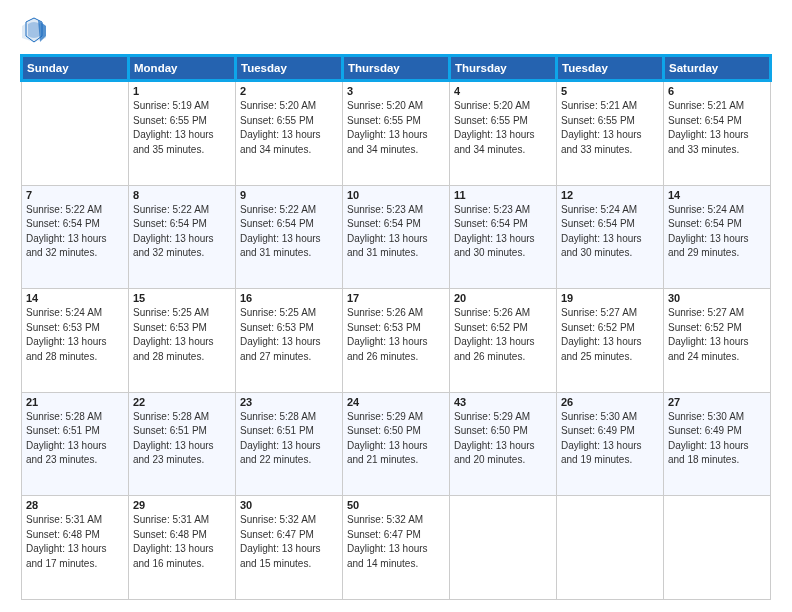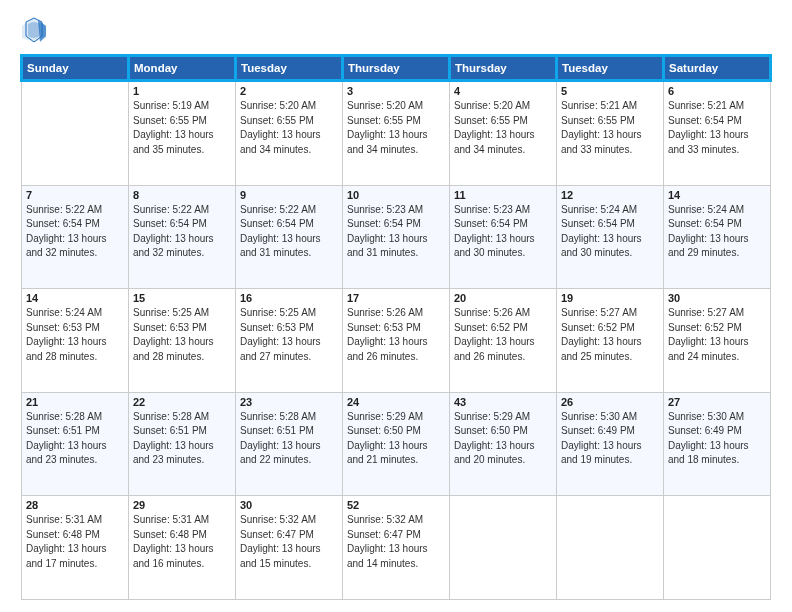--- a/index.html
+++ b/index.html
@@ -345,21 +345,21 @@
 and 16 minutes.</div>
           </td>
           <td>
             <div class="cell-day">30</div>
             <div class="cell-info" style="white-space: pre-line;">Sunrise: 5:32 AM
 Sunset: 6:47 PM
 Daylight: 13 hours
 and 15 minutes.</div>
           </td>
           <td>
-            <div class="cell-day">52</div>
+            <div class="cell-day">50</div>
             <div class="cell-info" style="white-space: pre-line;">Sunrise: 5:32 AM
 Sunset: 6:47 PM
 Daylight: 13 hours
 and 14 minutes.</div>
           </td>
           <td class="empty-cell"></td>
           <td class="empty-cell"></td>
           <td class="empty-cell"></td>
         </tr>
       </tbody>

